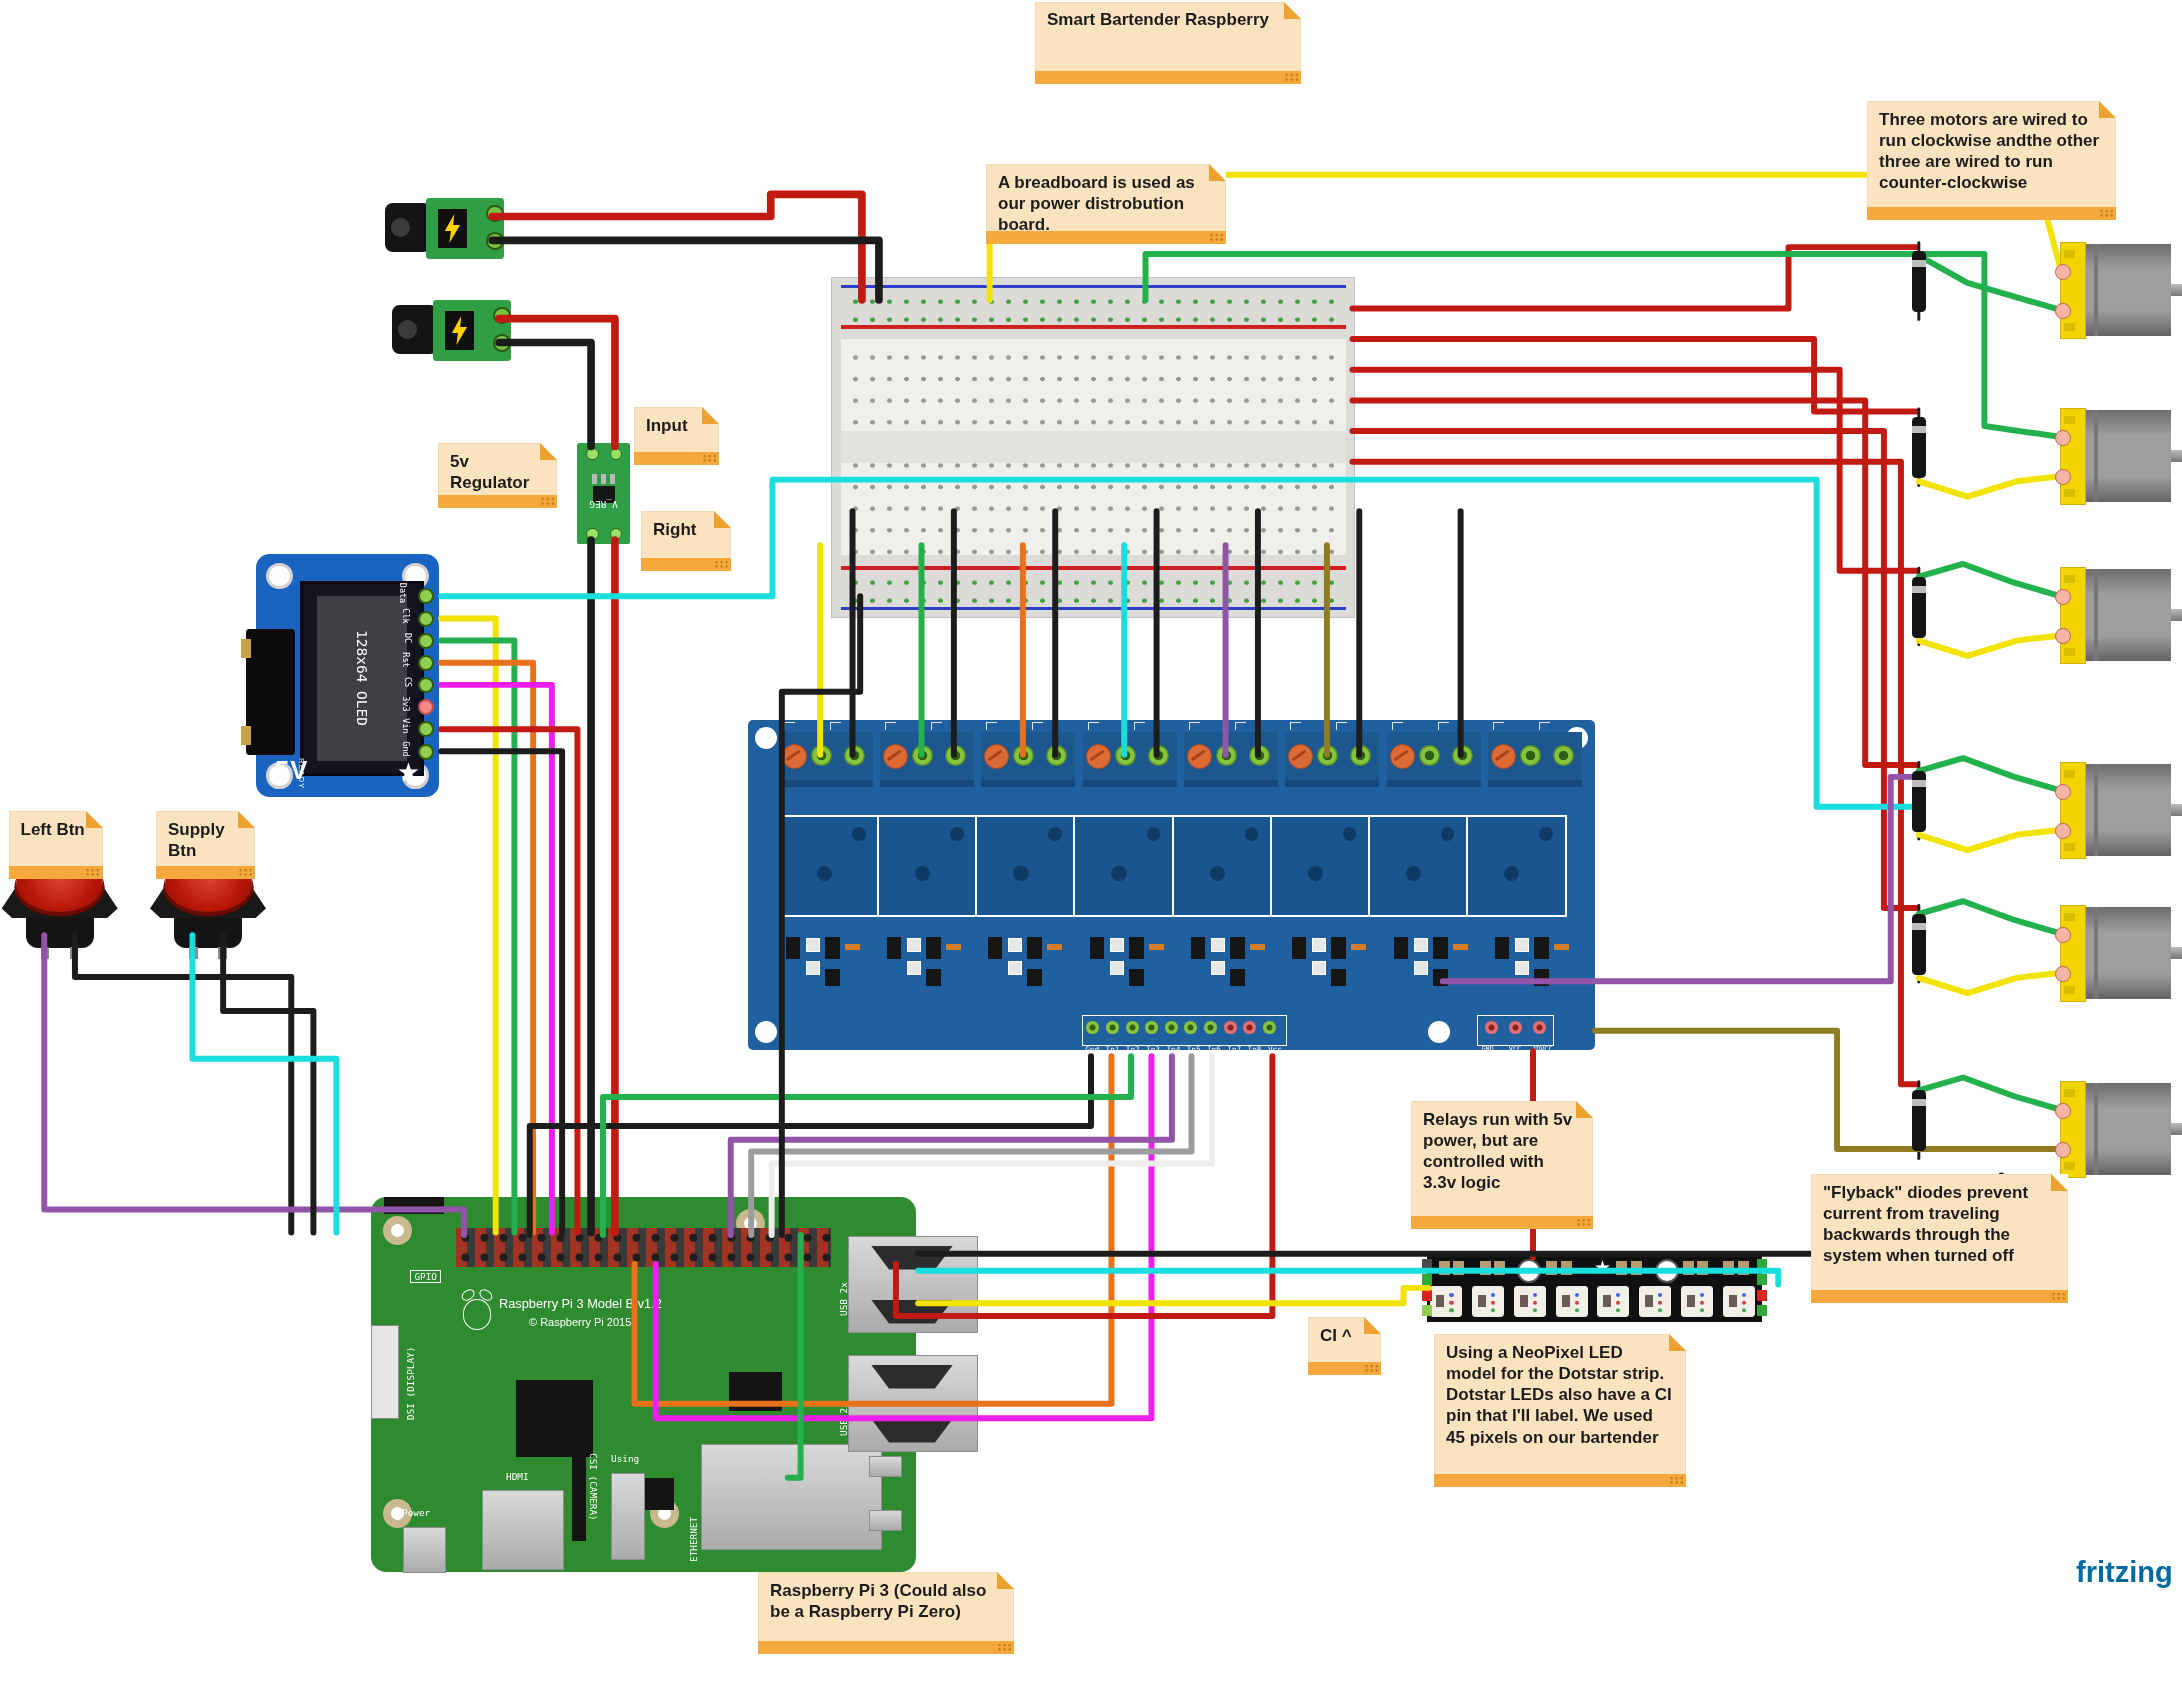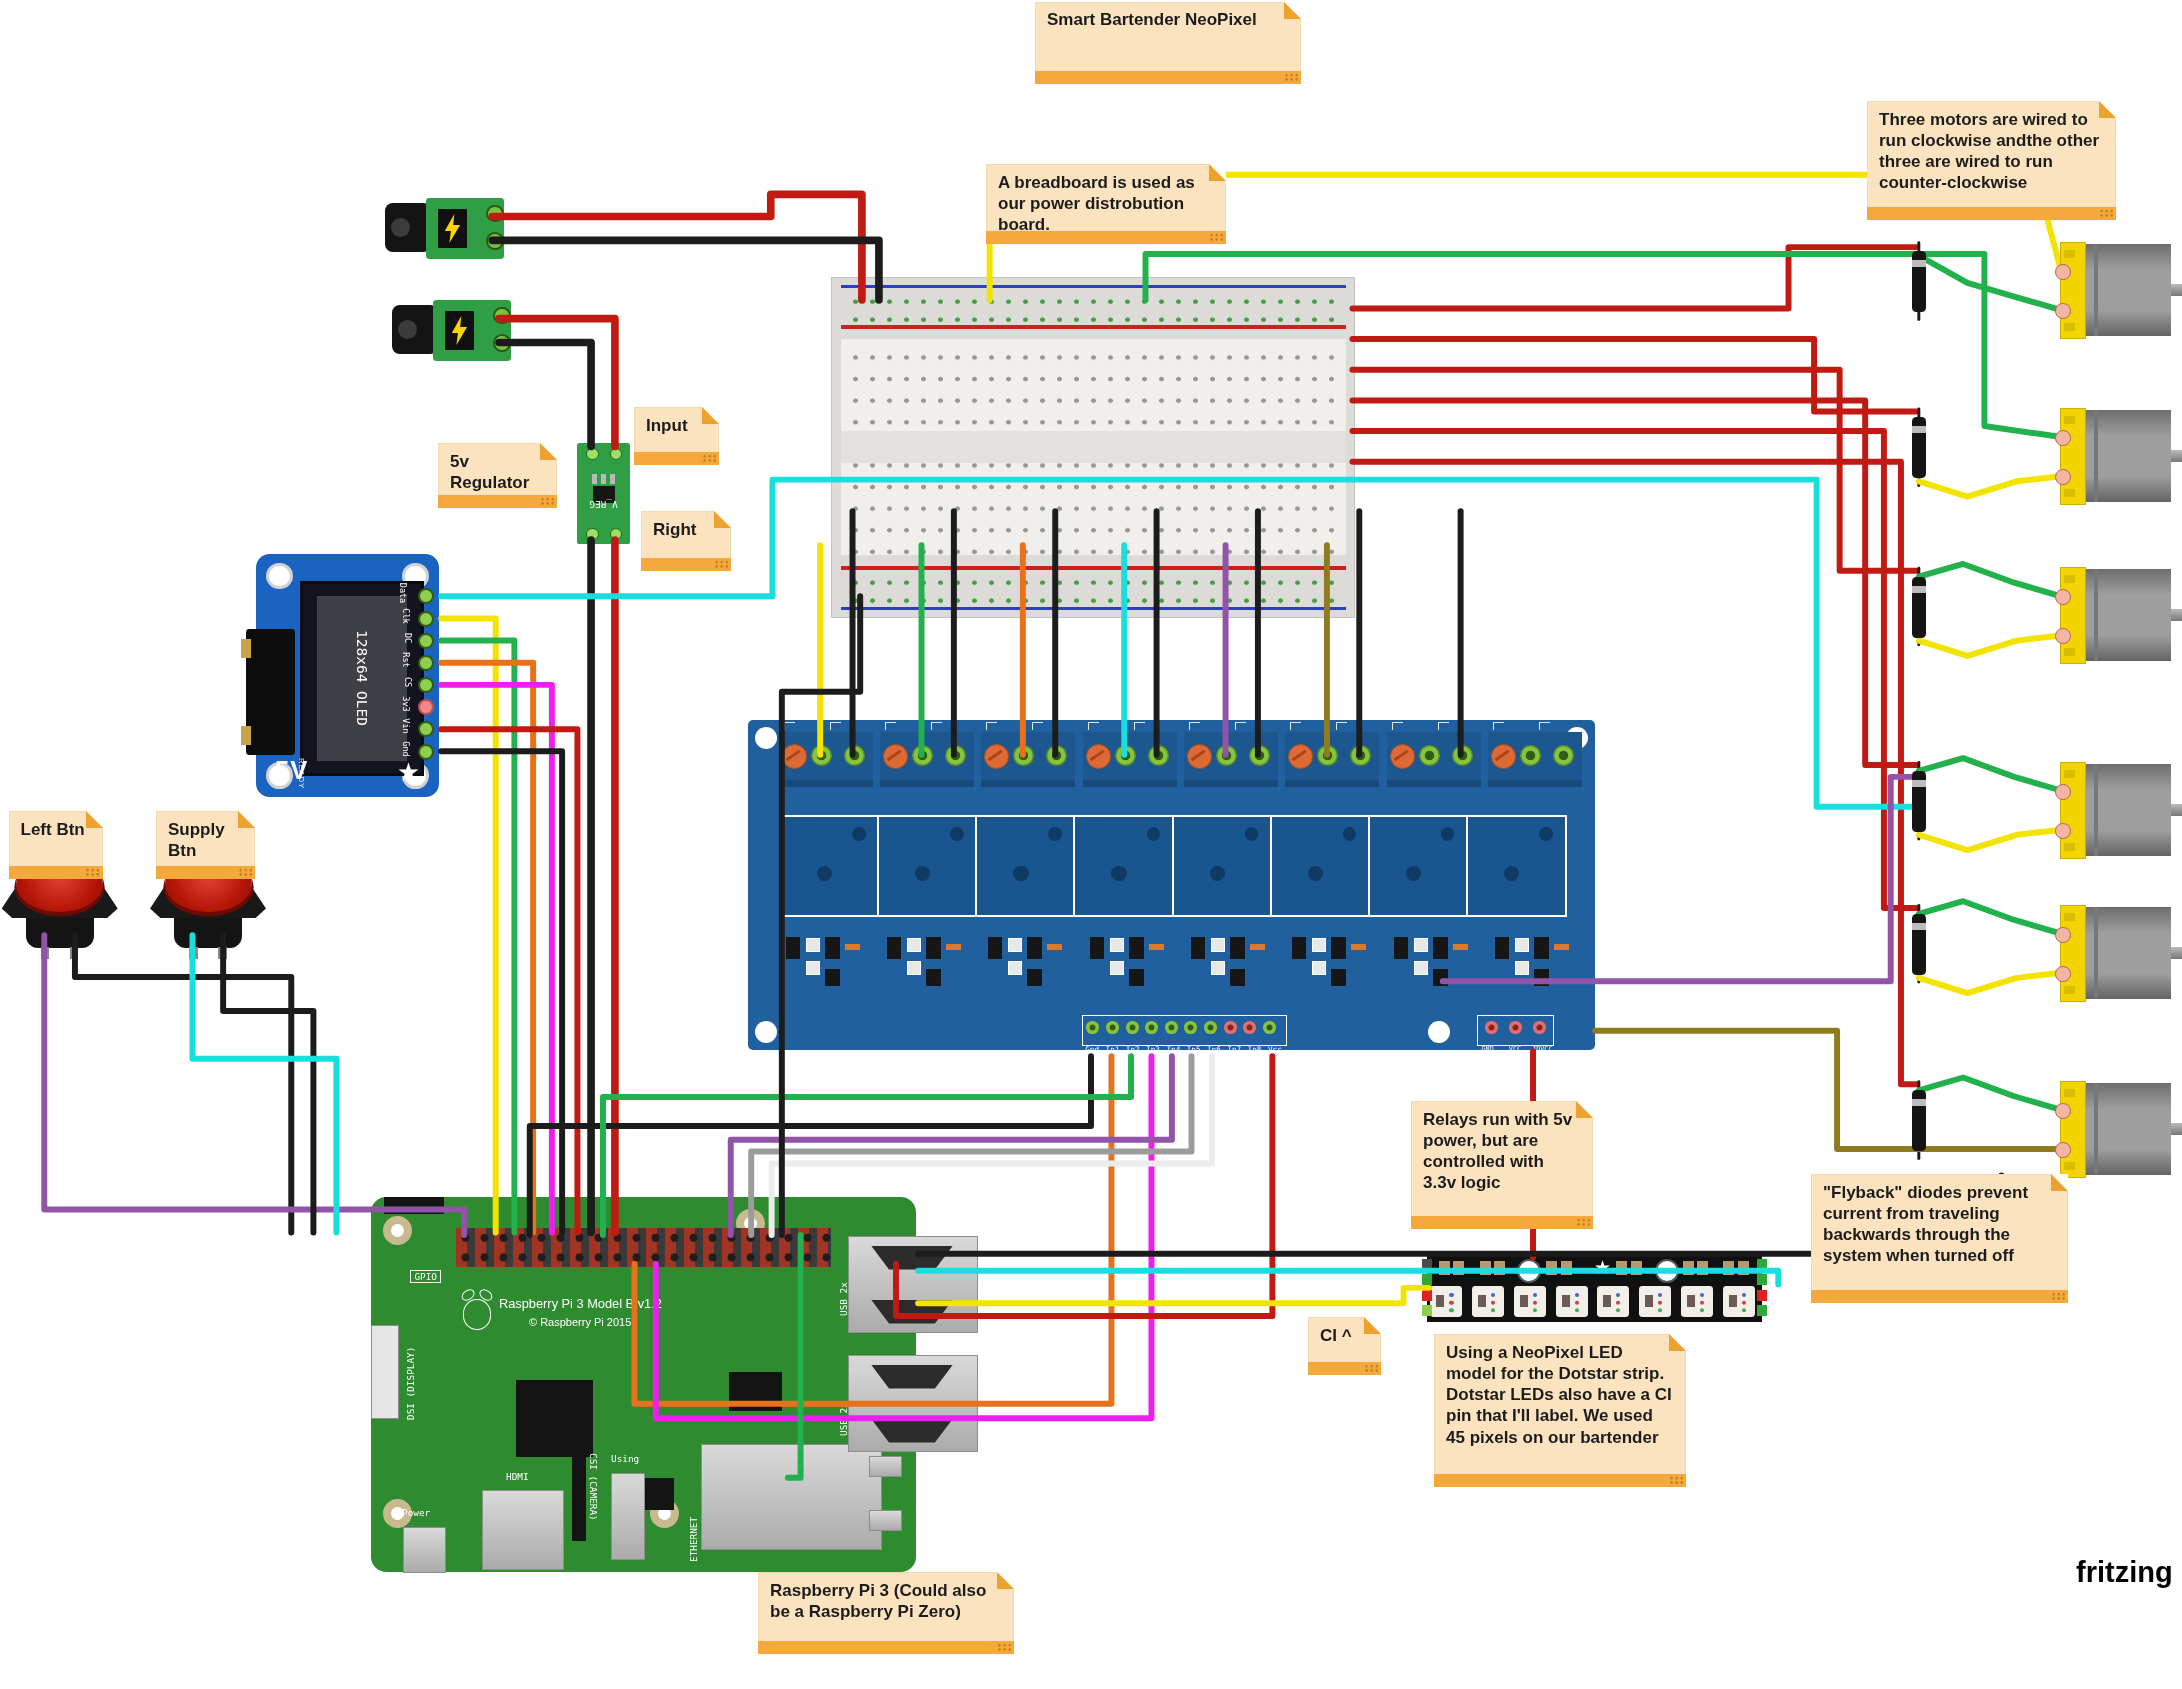--- a/index.html
+++ b/index.html
@@ -139,21 +139,21 @@
   .m-body::after{content:'';position:absolute;left:10.2px;top:0;bottom:0;width:3.4px;background:#777;}
   .m-shaft{position:absolute;left:111px;top:42px;width:25.6px;height:12px;background:linear-gradient(180deg,#bbb,#777);}
   .m-term{position:absolute;left:-5.1px;width:13.6px;height:13.6px;border-radius:50%;background:#f3b5a4;border:1.7px solid #c2614c;}
   .diode{position:absolute;width:13.6px;height:61px;background:#151515;border-radius:4.3px;z-index:6;}
   .diode::after{content:'';position:absolute;left:0;top:8.5px;width:13.6px;height:7.7px;background:#bdbdbd;}
   
   svg.wires{position:absolute;left:0;top:0;z-index:5;pointer-events:none;}
   svg.wires polyline{fill:none;stroke-linecap:round;stroke-linejoin:round;stroke-width:7;}
   svg.wires .w9{stroke-width:9;} svg.wires .w3{stroke-width:3.5;}
   
-  .watermark{position:absolute;left:2076px;top:1556px;color:#000000;font-size:29px;font-weight:bold;z-index:11;}
+  .watermark{position:absolute;left:2076px;top:1556px;color:#0369a1;font-size:29px;font-weight:bold;z-index:11;}
 </style>
 </head>
 <body>
 
 <div id="canvas">
 
   <div class="bb">
     <div class="bb-rail top">
         <div class="lb" style="top:0;"></div>
         <div class="lr" style="bottom:0;"></div>
@@ -620,21 +620,21 @@
     </div>
   <div class="motor" style="left:2060px;top:1081px;">
       <div class="m-body"></div>
       <div class="m-shaft"></div>
       <div class="m-cap"></div>
       <div class="m-term" style="top:22px;"></div>
       <div class="m-term" style="top:61px;"></div>
     </div>
 
   <div class="note" style="left:1035px;top:1.7px;width:266px;height:82px;">
-    <div class="note-text">Smart Bartender NeoPixel</div>
+    <div class="note-text">Smart Bartender Raspberry</div>
       <div class="note-bar"></div>
   </div>
   <div class="note" style="left:1867px;top:101px;width:249px;height:119px;">
     <div class="note-text">Three motors are wired to run clockwise andthe other three are wired to run counter-clockwise</div>
       <div class="note-bar"></div>
   </div>
   <div class="note" style="left:986px;top:164px;width:240px;height:80px;">
     <div class="note-text">A breadboard is used as our power distrobution board.</div>
       <div class="note-bar"></div>
   </div>

